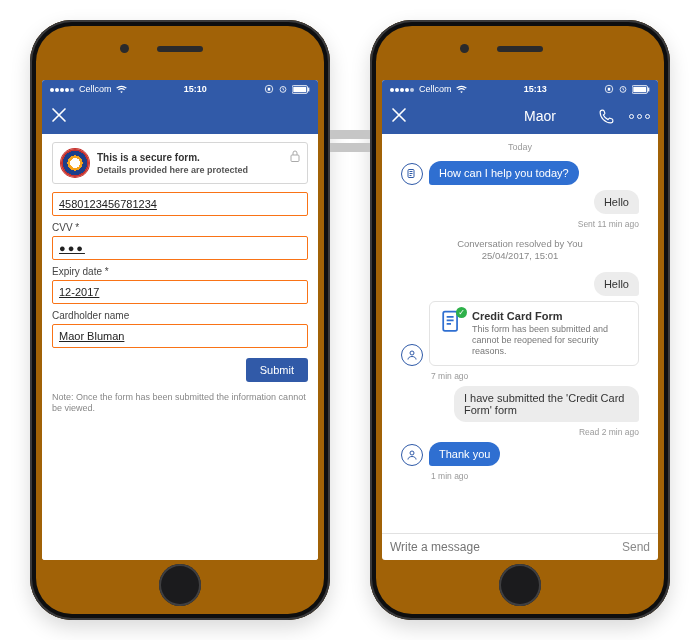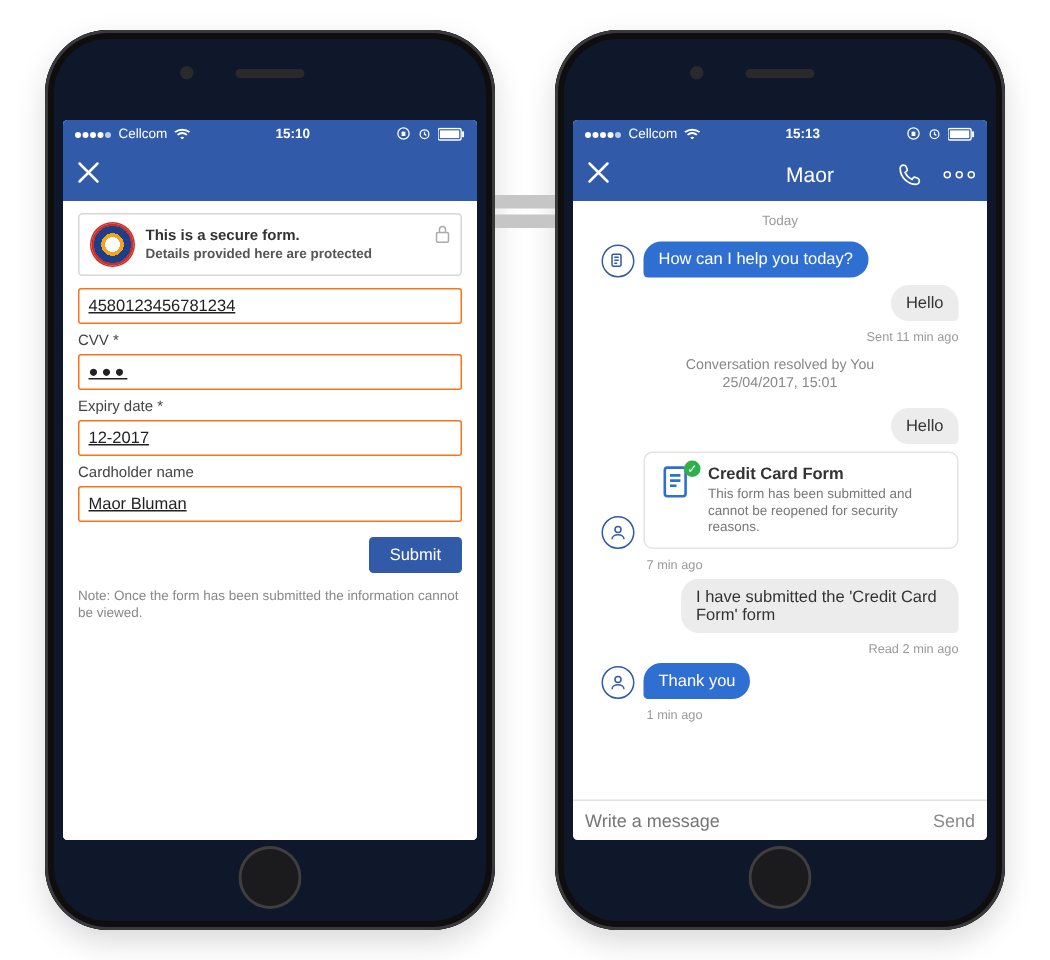--- a/index.html
+++ b/index.html
@@ -1,20 +1,20 @@
 <!DOCTYPE html>
 <html><head>
 <meta charset="utf-8">
 <style>
   * { box-sizing: border-box; margin: 0; padding: 0; font-family: -apple-system, "Helvetica Neue", Arial, sans-serif; }
   body { background: #fff; width: 700px; height: 640px; position: relative; overflow: hidden; }
   .stage { display: flex; gap: 40px; justify-content: center; align-items: flex-start; padding: 20px 10px; }
 
   .phone {
-    width: 300px; height: 600px; background: #0f172a; border-radius: 42px;
+    width: 300px; height: 600px; background: #a16207; border-radius: 42px;
     padding: 60px 12px 60px 12px; position: relative;
     box-shadow: inset 0 0 0 2px #3a3a3c, inset 0 0 0 6px #0e0e0f, 0 8px 20px rgba(0,0,0,.15);
   }
   .phone::before { 
     content:""; position:absolute; top:26px; left:50%; transform:translateX(-50%);
     width:46px; height:6px; background:#2a2a2c; border-radius:3px;
   }
   .phone::after { 
     content:""; position:absolute; top:24px; left:calc(50% - 60px);
     width:9px; height:9px; background:#2a2a2c; border-radius:50%;

